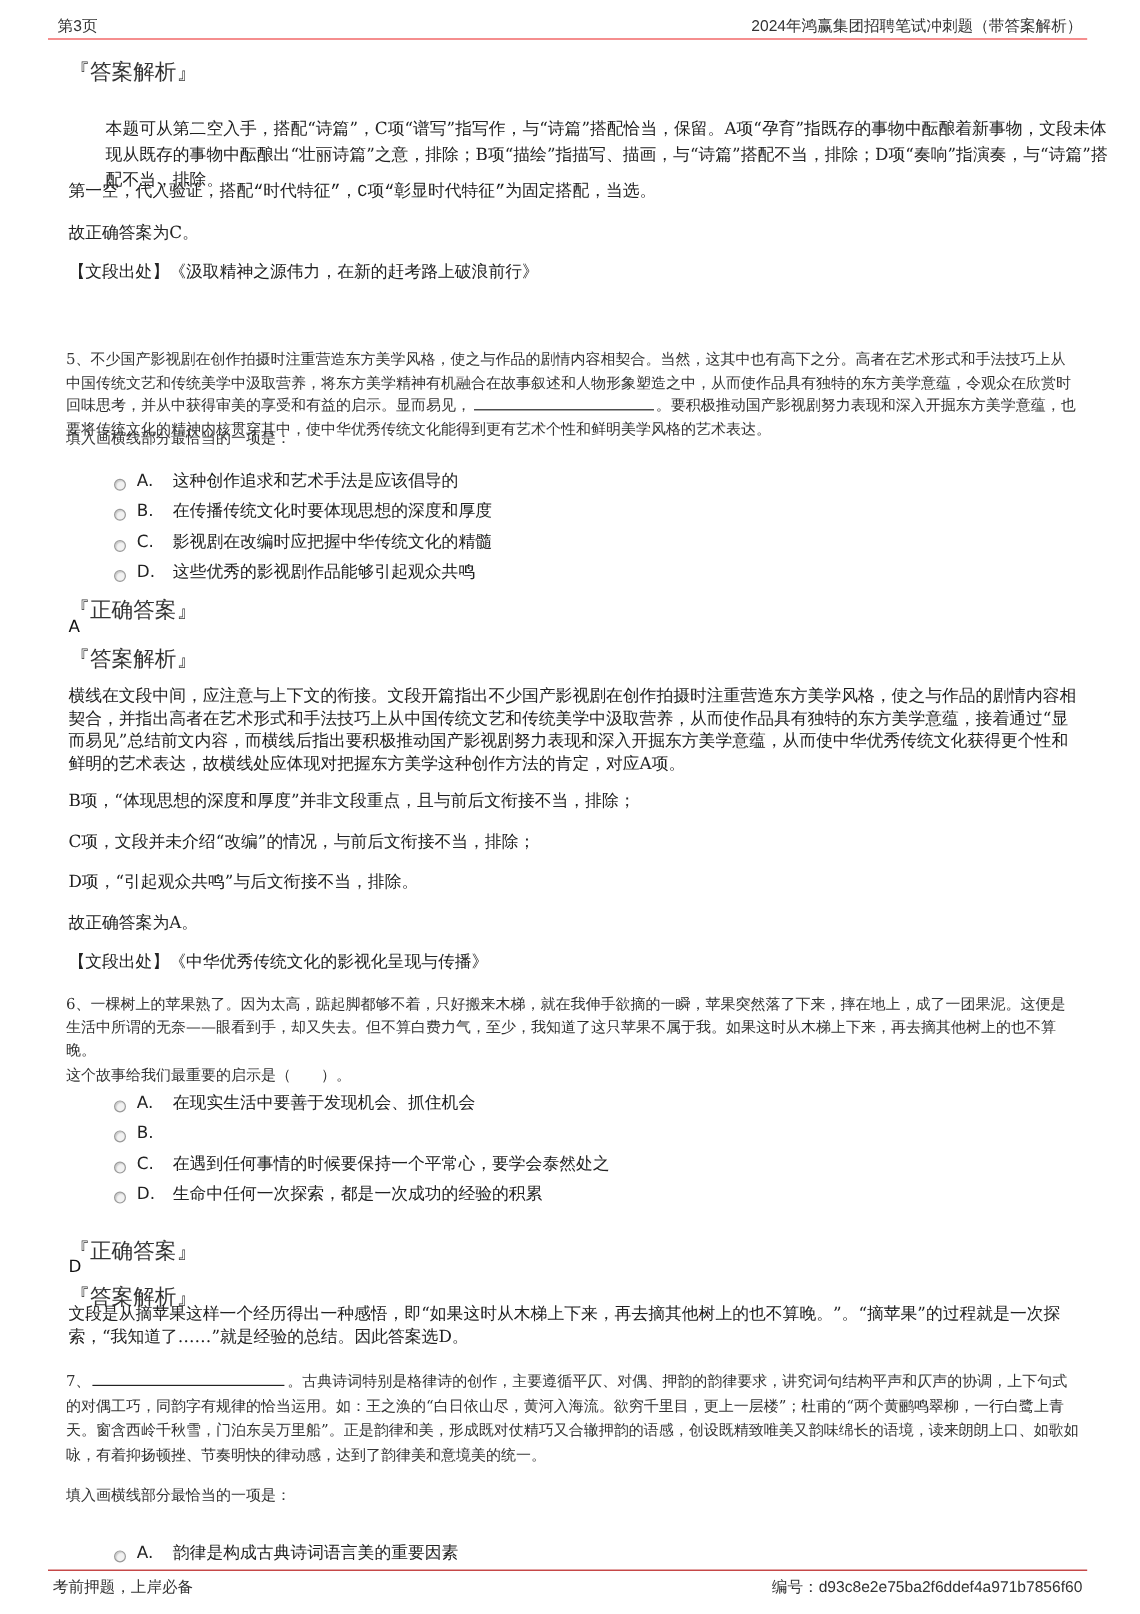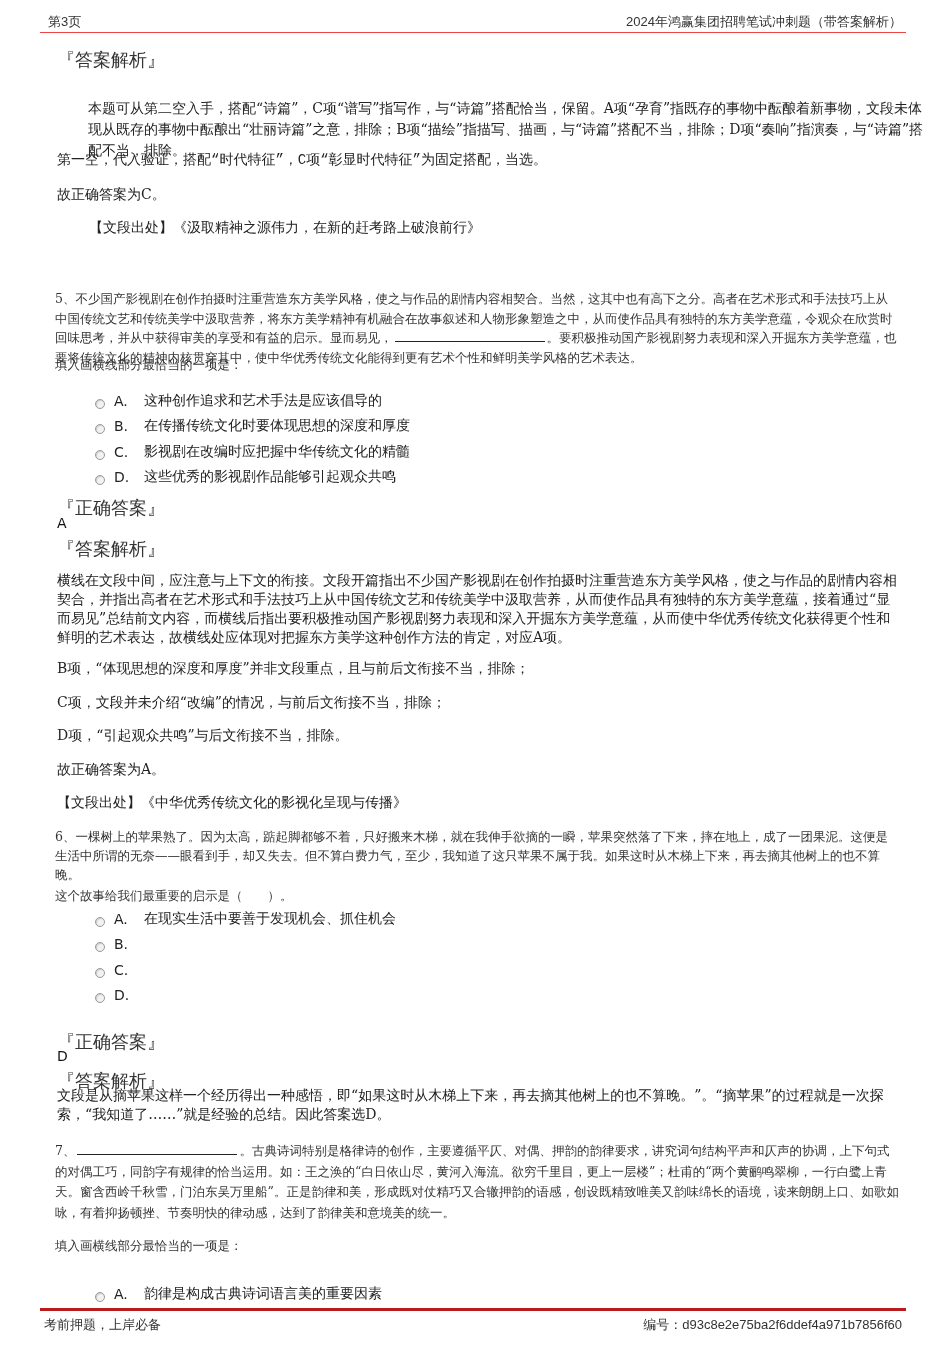--- a/index.html
+++ b/index.html
@@ -11,21 +11,21 @@
     .header {
       position: absolute; left: 40px; top: 10px; width: 866px; height: 22px;
       border-bottom: 1px solid #ef4444;
       font-family: "Liberation Sans", "DejaVu Sans", sans-serif;
       font-size: 13px; color: #333;
     }
     .header .left { position: absolute; left: 8px; top: 3px; }
     .header .right { position: absolute; right: 4px; top: 3px; }
     .footer {
       position: absolute; left: 40px; top: 1308px; width: 866px; height: 24px;
-      border-top: 3px solid #b91c1c;
+      border-top: 1px solid #b91c1c;
       font-family: "Liberation Sans", "DejaVu Sans", sans-serif;
       font-size: 13px; color: #333;
     }
     .footer .left { position: absolute; left: 4px; top: 5px; }
     .footer .right { position: absolute; right: 4px; top: 5px; }
 
     .block { position: absolute; left: 57px; width: 840px; font-size: 14px; line-height: 20px; color: #222; }
     .block.small { font-size: 12.5px; line-height: 19.5px; left: 55px; width: 845px; color: #333; }
     .label { position: absolute; left: 57px; font-size: 18px; color: #333; }
     .ans-letter { position: absolute; left: 57px; font-size: 14px; font-family: "DejaVu Sans", sans-serif; color: #111; }
@@ -47,21 +47,21 @@
 
 <div class="header">
   <span class="left">第3页</span>
   <span class="right">2024年鸿赢集团招聘笔试冲刺题（带答案解析）</span>
 </div>
 
 <div class="label" style="top:48px;">『答案解析』</div>
 <div class="block" style="top:98px; line-height:21px;margin-left:31px;">本题可从第二空入手，搭配“诗篇”，C项“谱写”指写作，与“诗篇”搭配恰当，保留。A项“孕育”指既存的事物中酝酿着新事物，文段未体现从既存的事物中酝酿出“壮丽诗篇”之意，排除；B项“描绘”指描写、描画，与“诗篇”搭配不当，排除；D项“奏响”指演奏，与“诗篇”搭配不当，排除。</div>
 <div class="block" style="top:150px;font-family:Liberation Mono, monospace;">第一空，代入验证，搭配“时代特征”，C项“彰显时代特征”为固定搭配，当选。</div>
 <div class="block" style="top:184px;">故正确答案为C。</div>
-<div class="block" style="top:217px;margin-left:32px;">【文段出处】《汲取精神之源伟力，在新的赶考路上破浪前行》</div>
+<div class="block" style="top:217px;">【文段出处】《汲取精神之源伟力，在新的赶考路上破浪前行》</div>
 
 <div class="block small" style="top:261px;margin-top:28px;">
   <span>5、不少国产影视剧在创作拍摄时注重营造东方美学风格，使之与作品的剧情内容相契合。当然，这其中也有高下之分。高者在艺术形式和手法技巧上从中国传统文艺和传统美学中汲取营养，将东方美学精神有机融合在故事叙述和人物形象塑造之中，从而使作品具有独特的东方美学意蕴，令观众在欣赏时回味思考，并从中获得审美的享受和有益的启示。显而易见，</span><span class="blank"></span><span>。要积极推动国产影视剧努力表现和深入开掘东方美学意蕴，也要将传统文化的精神内核贯穿其中，使中华优秀传统文化能得到更有艺术个性和鲜明美学风格的艺术表达。</span>
 </div>
 <div class="block small" style="top:355px;">填入画横线部分最恰当的一项是：</div>
 
 <div class="options" style="top:388px;">
   <div class="option">
     <span class="radio"></span>
     <span class="opt-key">A.</span>
@@ -103,24 +103,26 @@
     <span class="opt-key">A.</span>
     <span class="opt-text">在现实生活中要善于发现机会、抓住机会</span>
   </div>
   <div class="option">
     <span class="radio"></span>
     <span class="opt-key">B.</span>
   </div>
   <div class="option">
     <span class="radio"></span>
     <span class="opt-key">C.</span>
+    <span class="opt-text">在遇到任何事情的时候要保持一个平常心，要学会泰然处之</span>
   </div>
   <div class="option">
     <span class="radio"></span>
     <span class="opt-key">D.</span>
+    <span class="opt-text">生命中任何一次探索，都是一次成功的经验的积累</span>
   </div>
 </div>
 
 <div class="label" style="top:1030px;">『正确答案』</div>
 <div class="ans-letter" style="top:1048px;">D</div>
 <div class="label" style="top:1069px;">『答案解析』</div>
 <div class="block" style="top:1086px; line-height:19px;">文段是从摘苹果这样一个经历得出一种感悟，即“如果这时从木梯上下来，再去摘其他树上的也不算晚。”。“摘苹果”的过程就是一次探索，“我知道了……”就是经验的总结。因此答案选D。</div>
 
 <div class="block small" style="top:1141px; line-height:20.5px;">
   <span>7、</span><span class="blank q7"></span><span>。古典诗词特别是格律诗的创作，主要遵循平仄、对偶、押韵的韵律要求，讲究词句结构平声和仄声的协调，上下句式的对偶工巧，同韵字有规律的恰当运用。如：王之涣的“白日依山尽，黄河入海流。欲穷千里目，更上一层楼”；杜甫的“两个黄鹂鸣翠柳，一行白鹭上青天。窗含西岭千秋雪，门泊东吴万里船”。正是韵律和美，形成既对仗精巧又合辙押韵的语感，创设既精致唯美又韵味绵长的语境，读来朗朗上口、如歌如咏，有着抑扬顿挫、节奏明快的律动感，达到了韵律美和意境美的统一。</span>

